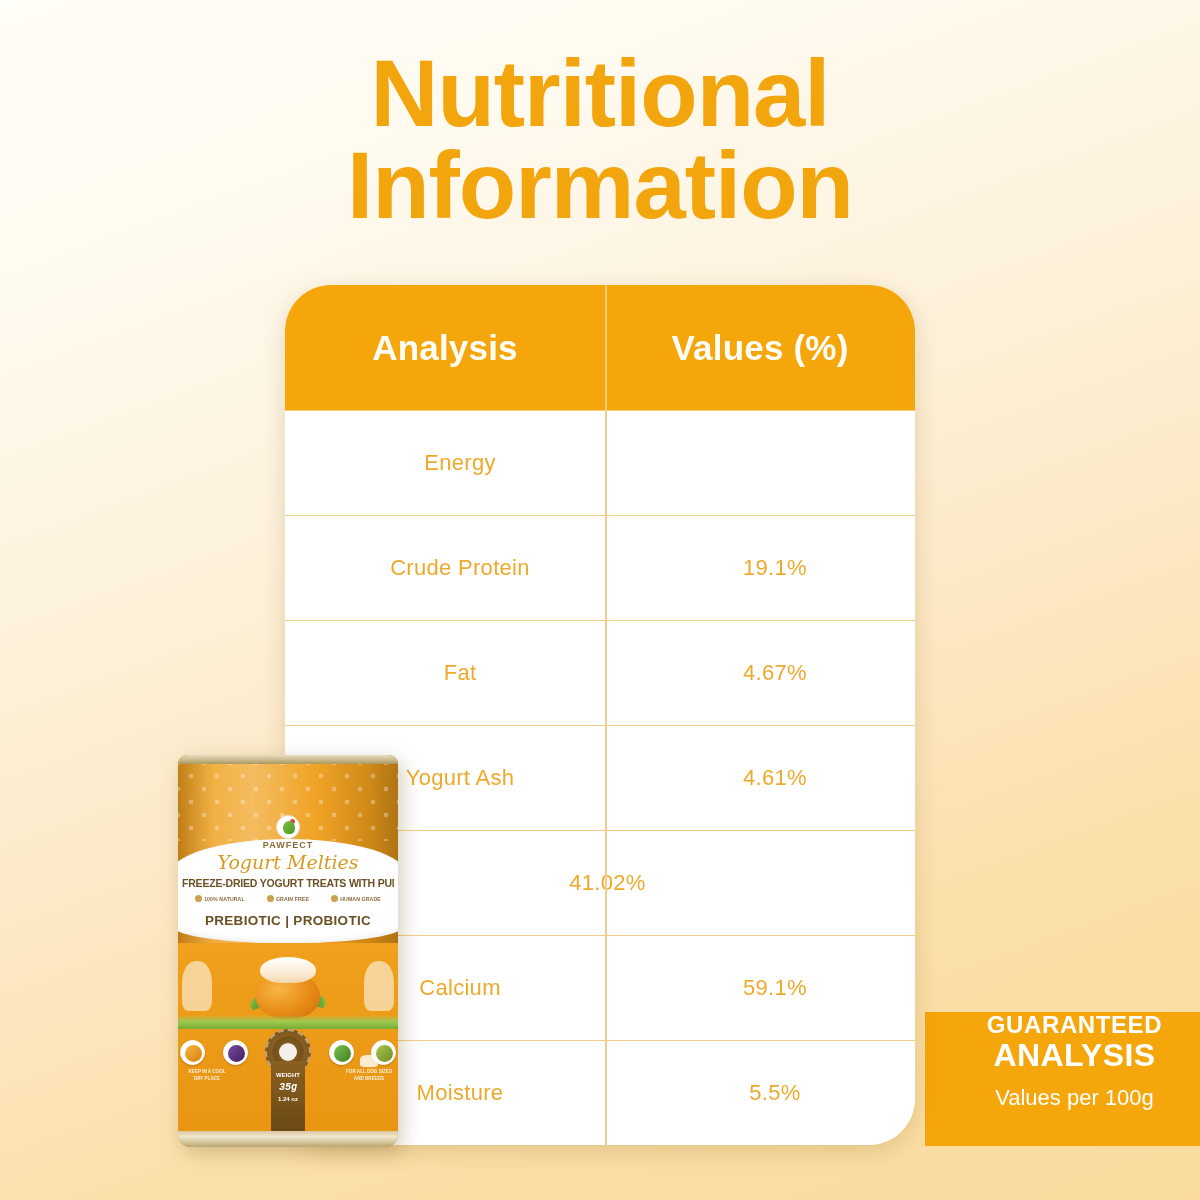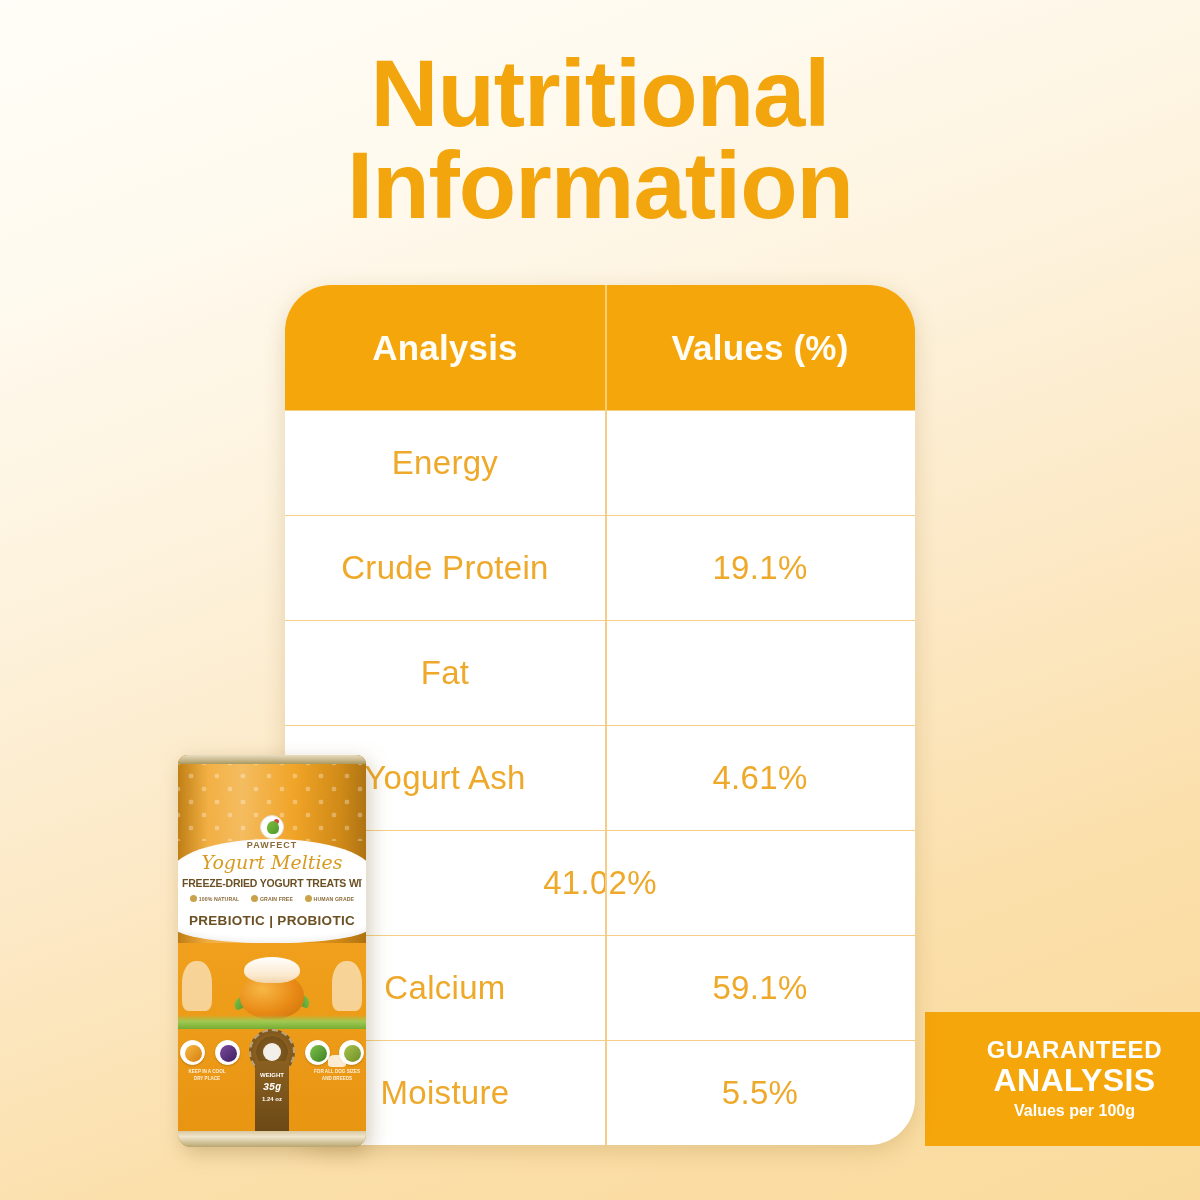--- a/index.html
+++ b/index.html
@@ -61,23 +61,24 @@
   .trow {
     height:105px;
     display:flex;
     align-items:center;
     border-top:1.6px solid #F5CE86;
   }
   .trow:first-child { border-top:none; }
   .td {
     text-align:center;
     color:#EEA92A;
-    font-size:33px;
+    font-size:22px;
     font-weight:normal;
     letter-spacing:0.3px;
+    margin-left:15px;
   }
   .td.col-a { flex:0 0 320px; }
   .td.col-b { flex:1 1 auto; }
 
   
   .vdiv {
     position:absolute;
     left:320px; top:0; bottom:0;
     width:1.6px;
     background:#F5CE86;
@@ -92,41 +93,40 @@
   
   .badge {
     position:absolute;
     left:925px; top:1012px;
     width:275px; height:134px;
     background:#F5A60B;
     z-index:2;
     display:flex;
     flex-direction:column;
     align-items:center;
-    justify-content:center;
     padding-left:24px;
   }
   .badge .b1 {
     color:#FFFFFF; font-weight:bold;
     font-size:24px; letter-spacing:0.6px; line-height:1.1;
   }
   .badge .b2 {
     color:#FFFFFF; font-weight:bold;
     font-size:32px; letter-spacing:0.4px; line-height:1.08;
   }
   .badge .b3 {
-    color:#FFFFFF; font-weight:bold;
-    font-size:16px; line-height:1.35; margin-top:2px;
+    color:#FFFFFF; font-weight:normal;
+    font-size:22px; line-height:1.35; margin-top:10px;
   }
 
   
   .can {
     position:absolute;
     left:178px; top:755px;
-    width:188px; height:392px;
+    width:220px; height:392px;
     z-index:6;
     filter:drop-shadow(4px 6px 10px rgba(120,90,30,0.30));
   }
   .can-body {
     position:absolute; inset:0;
     border-radius:9px 9px 13px 13px;
     background:
       linear-gradient(90deg,
         rgba(0,0,0,0.20) 0%,
         rgba(255,255,255,0.18) 16%,
@@ -345,20 +345,21 @@
 
     <div class="trow">
       <div class="td col-a">Energy</div>
     </div>
     <div class="trow">
       <div class="td col-a">Crude Protein</div>
       <div class="td col-b">19.1%</div>
     </div>
     <div class="trow">
       <div class="td col-a">Fat</div>
+      <div class="td col-b">4.67%</div>
     </div>
     <div class="trow">
       <div class="td col-a">Yogurt Ash</div>
       <div class="td col-b">4.61%</div>
     </div>
     <div class="trow">
       <div class="td col-b">41.02%</div>
     </div>
     <div class="trow">
       <div class="td col-a">Calcium</div>

